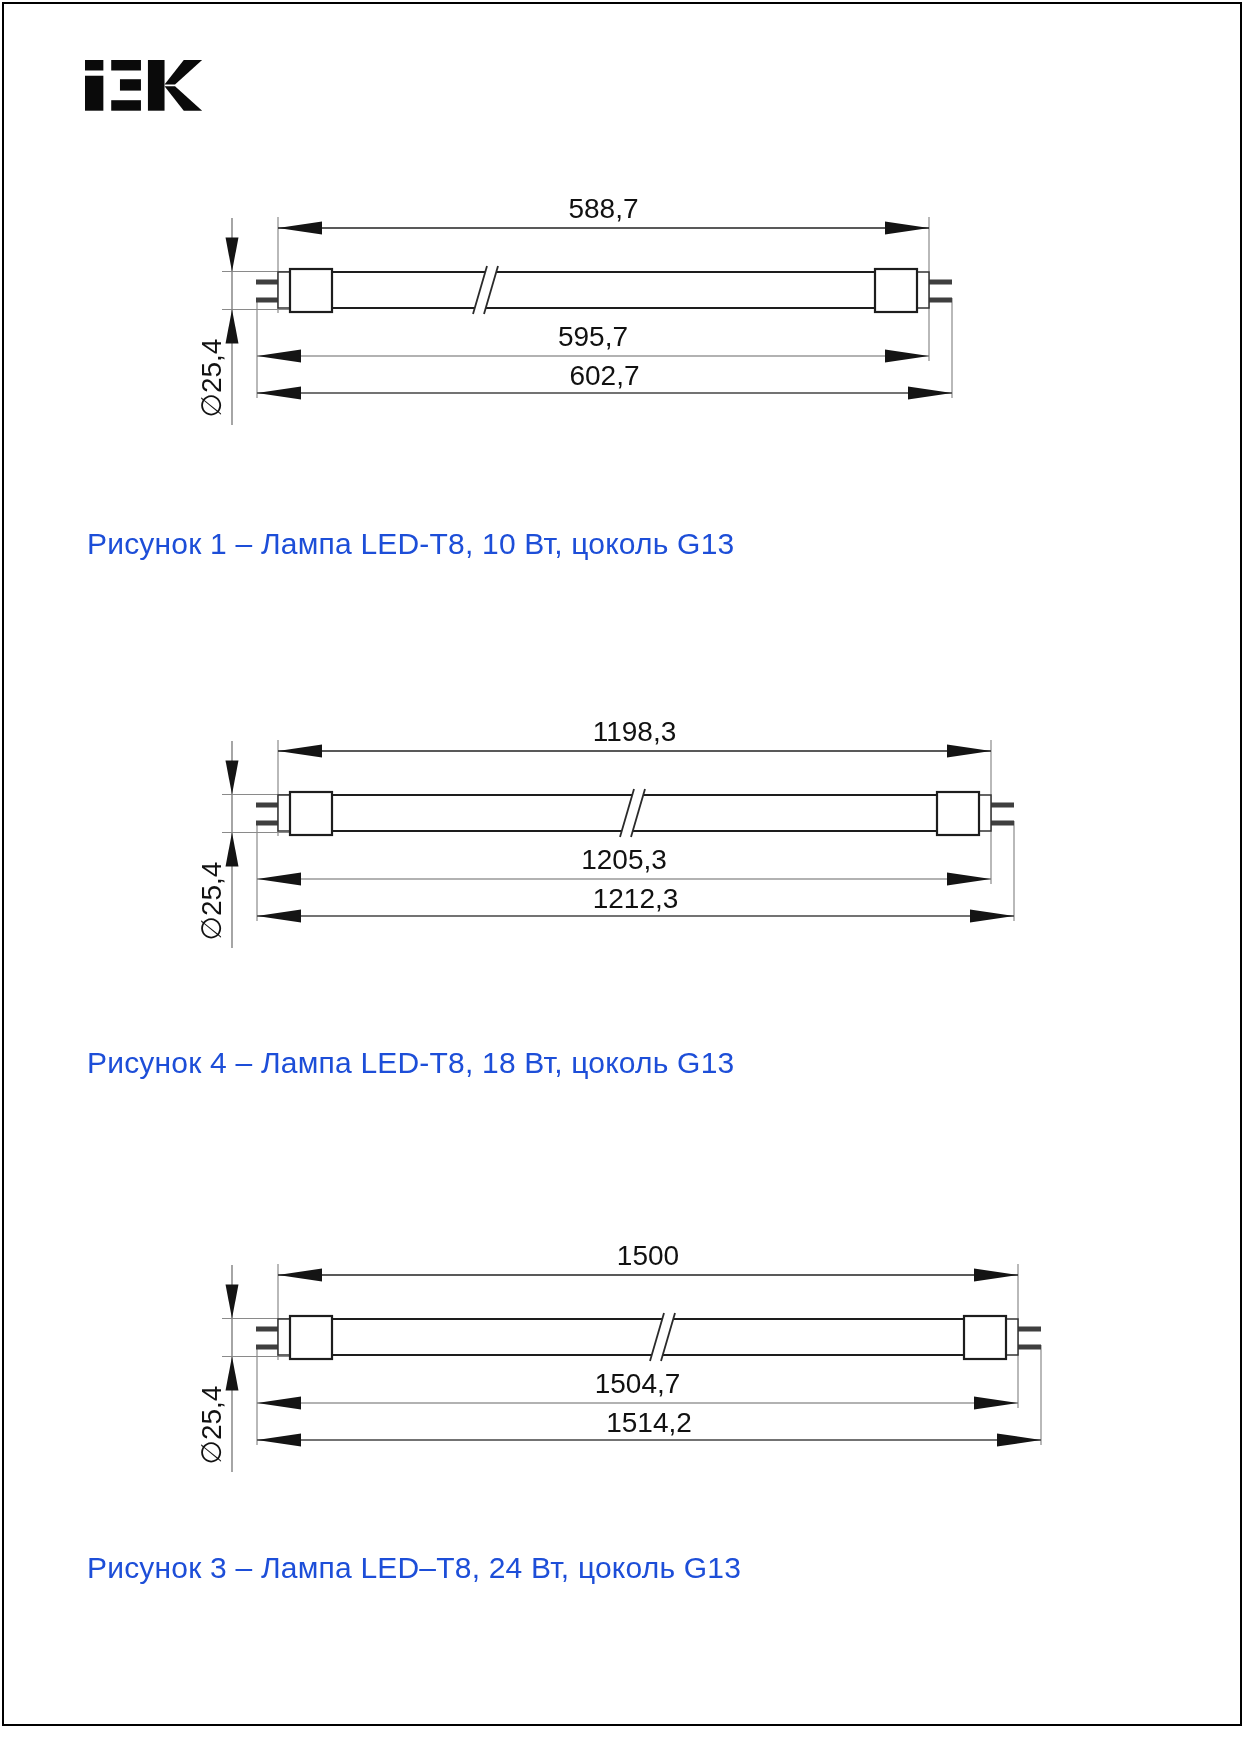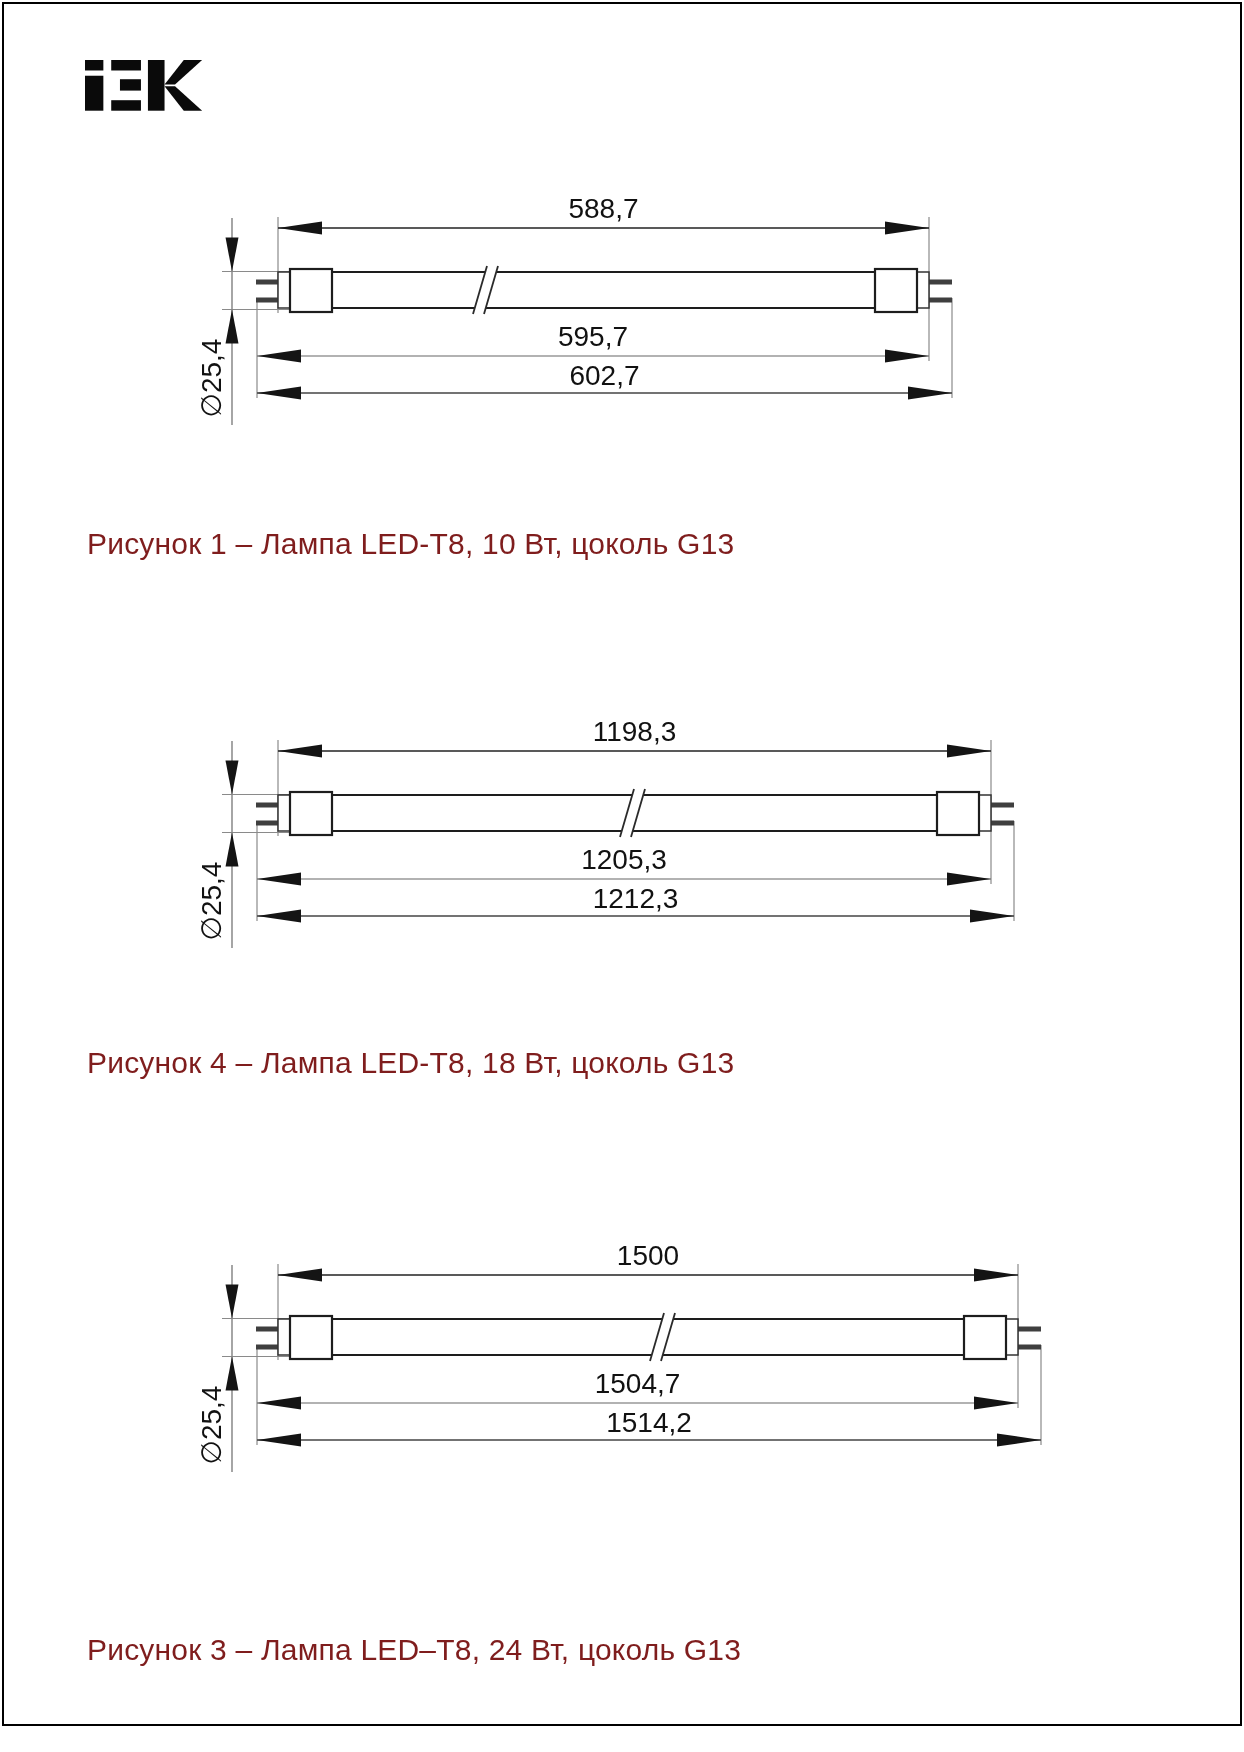--- a/index.html
+++ b/index.html
@@ -21,21 +21,21 @@
   .fig-svg{
     position:absolute; left:0;
   }
   .fig-svg text{
     font-family:"Liberation Sans","DejaVu Sans",sans-serif;
     font-size:28px;
     fill:#111;
   }
   .caption{
     position:absolute; left:87px;
-    font-size:30px; color:#7f1d1d;
+    font-size:30px; color:#1d4ed8;
     white-space:nowrap;
     letter-spacing:0.2px;
   }
 </style>
 </head>
 <body>
 
 <div id="page">
   <div class="frame"></div>
 
@@ -163,15 +163,15 @@
         <line x1="673" y1="82" x2="963" y2="82" stroke="#1d1d1d" stroke-width="1.9"></line>
         <line x1="332" y1="118" x2="652" y2="118" stroke="#1d1d1d" stroke-width="1.9"></line>
         <line x1="663" y1="118" x2="963" y2="118" stroke="#1d1d1d" stroke-width="1.9"></line>
         <line x1="664" y1="76" x2="650" y2="124" stroke="#2a2a2a" stroke-width="1.8"></line>
         <line x1="675" y1="76" x2="661" y2="124" stroke="#2a2a2a" stroke-width="1.8"></line>
         <text x="648" y="28" text-anchor="middle">1500</text>
         <text x="637.5" y="156" text-anchor="middle">1504,7</text>
         <text x="649" y="195" text-anchor="middle">1514,2</text>
         <text x="221" y="188" text-anchor="middle" transform="rotate(-90 221 188)">∅25,4</text>
       </svg>
-      <div class="caption" style="top: 1633px;">Рисунок 3 – Лампа LED–T8, 24 Вт, цоколь G13</div>
+      <div class="caption" style="top: 1551px;">Рисунок 3 – Лампа LED–T8, 24 Вт, цоколь G13</div>
     </div>
 </div>
 
 </body></html>

